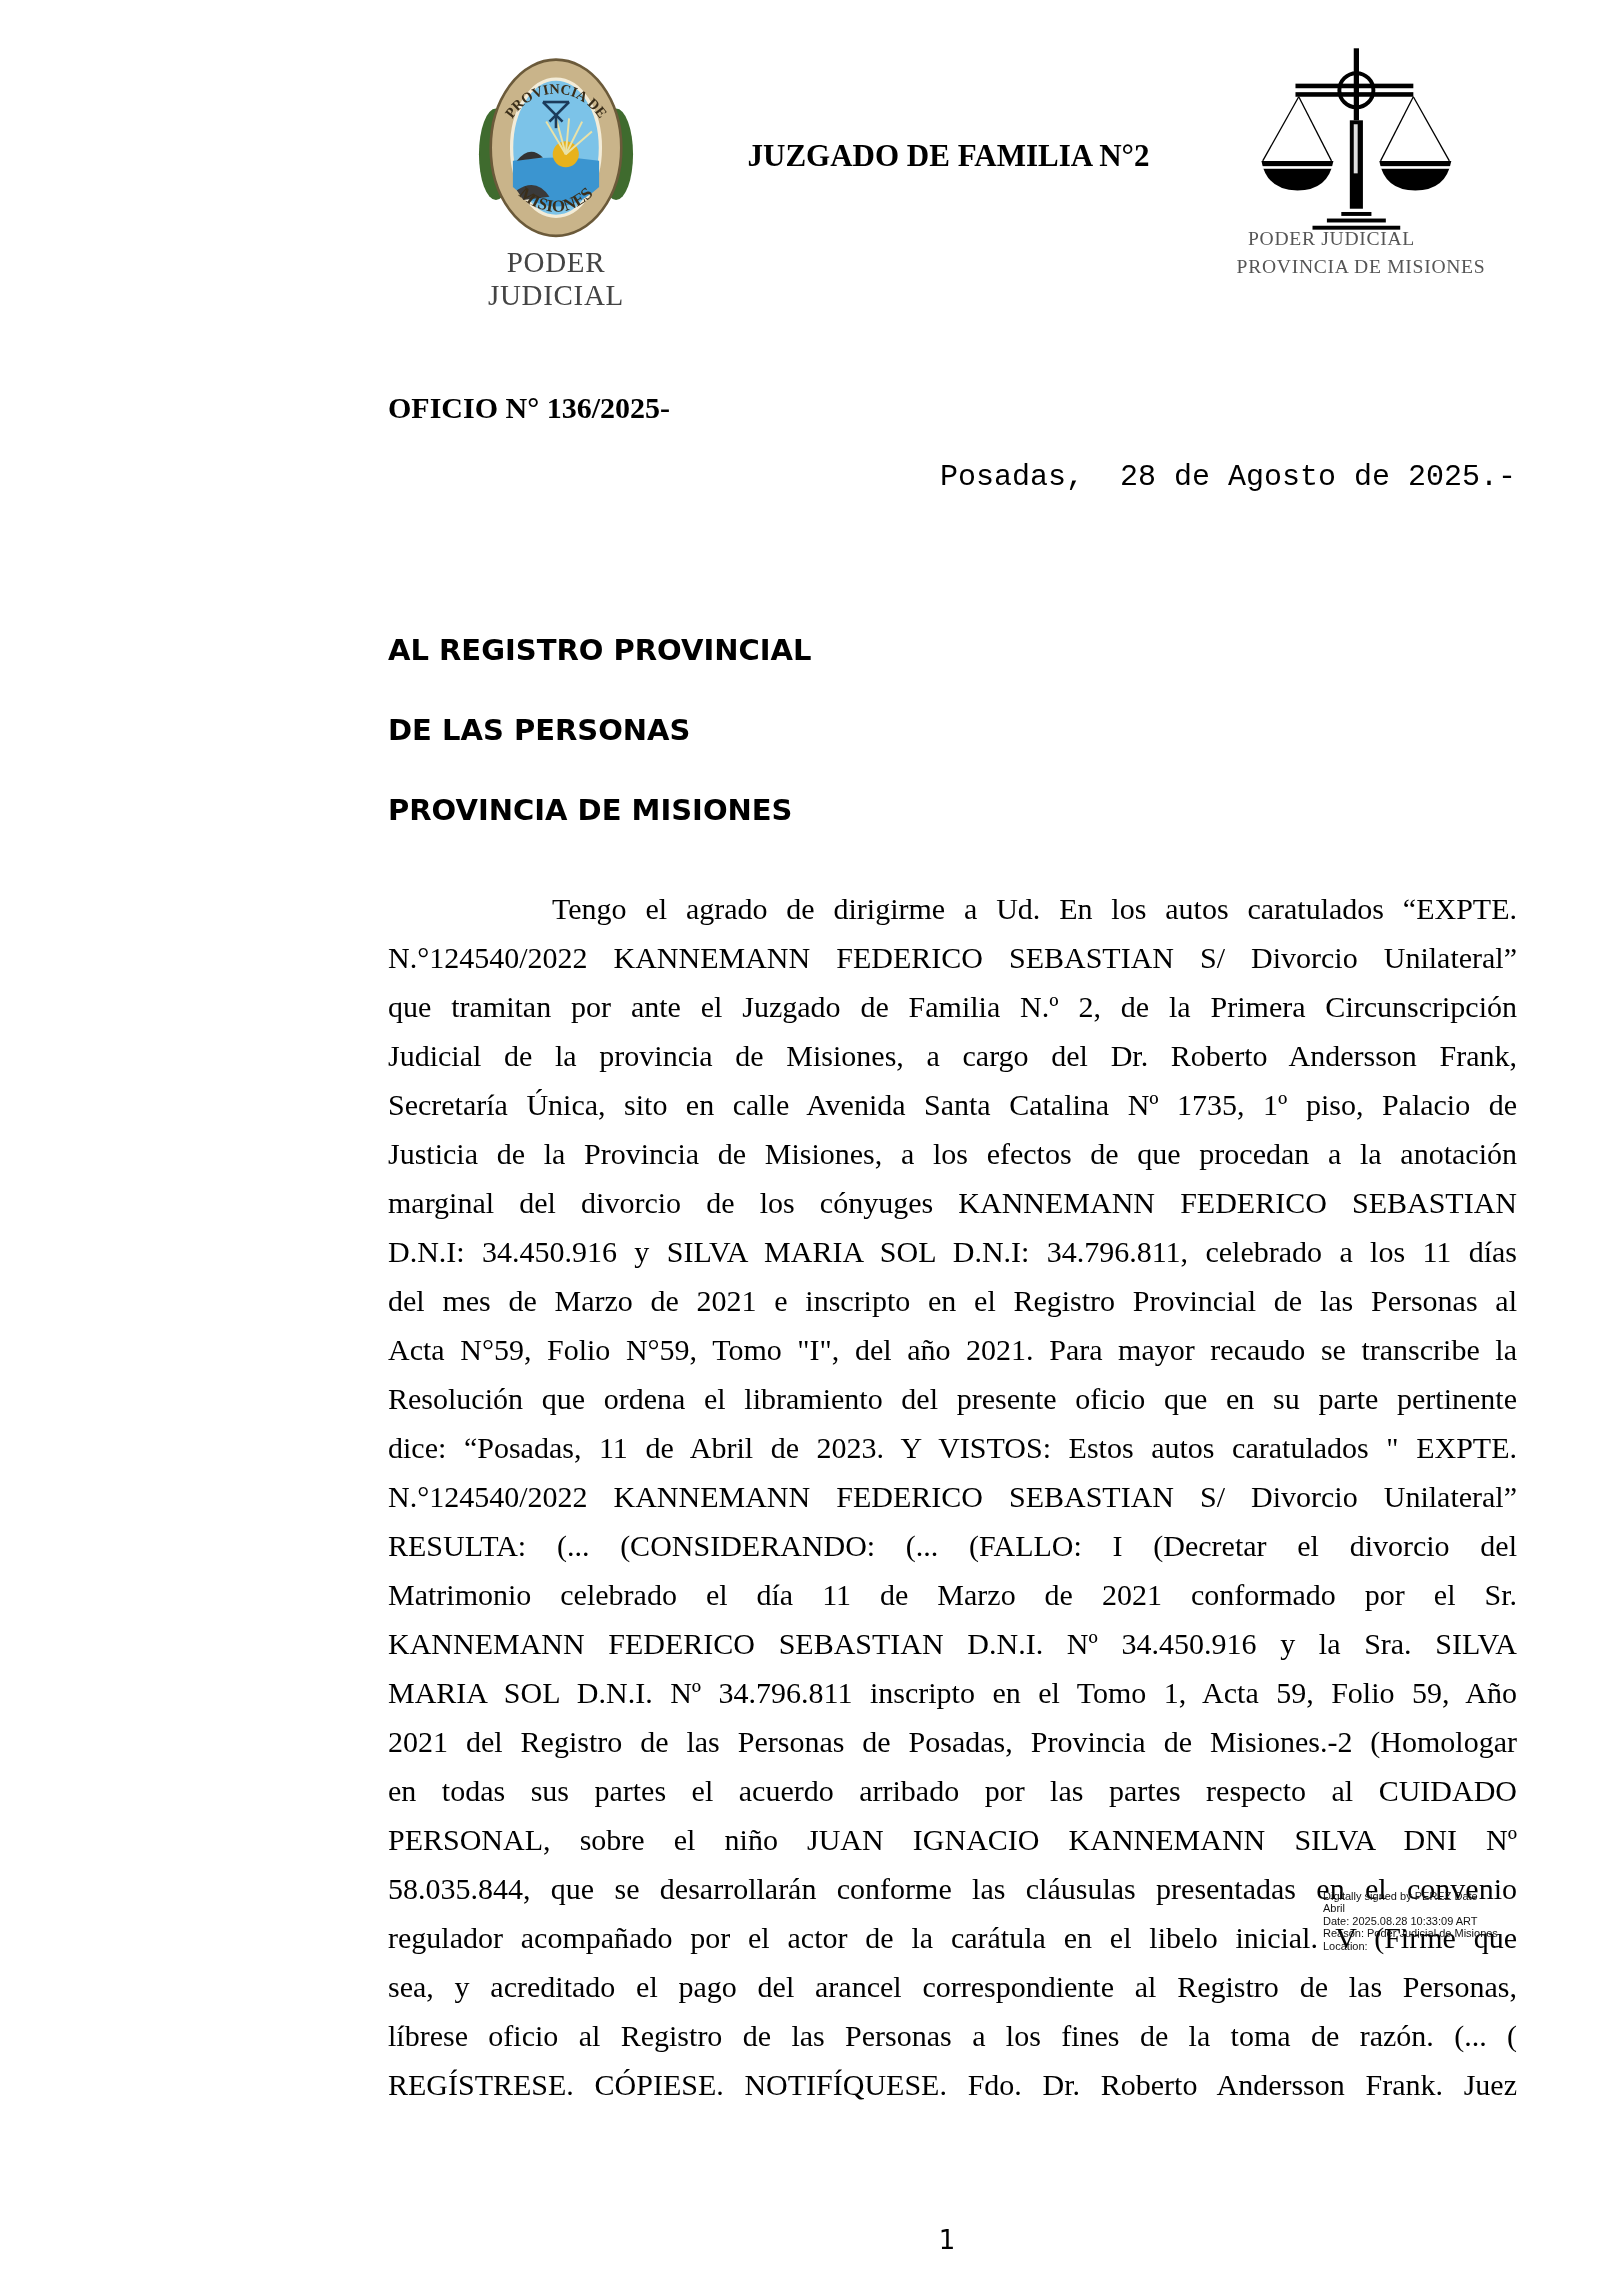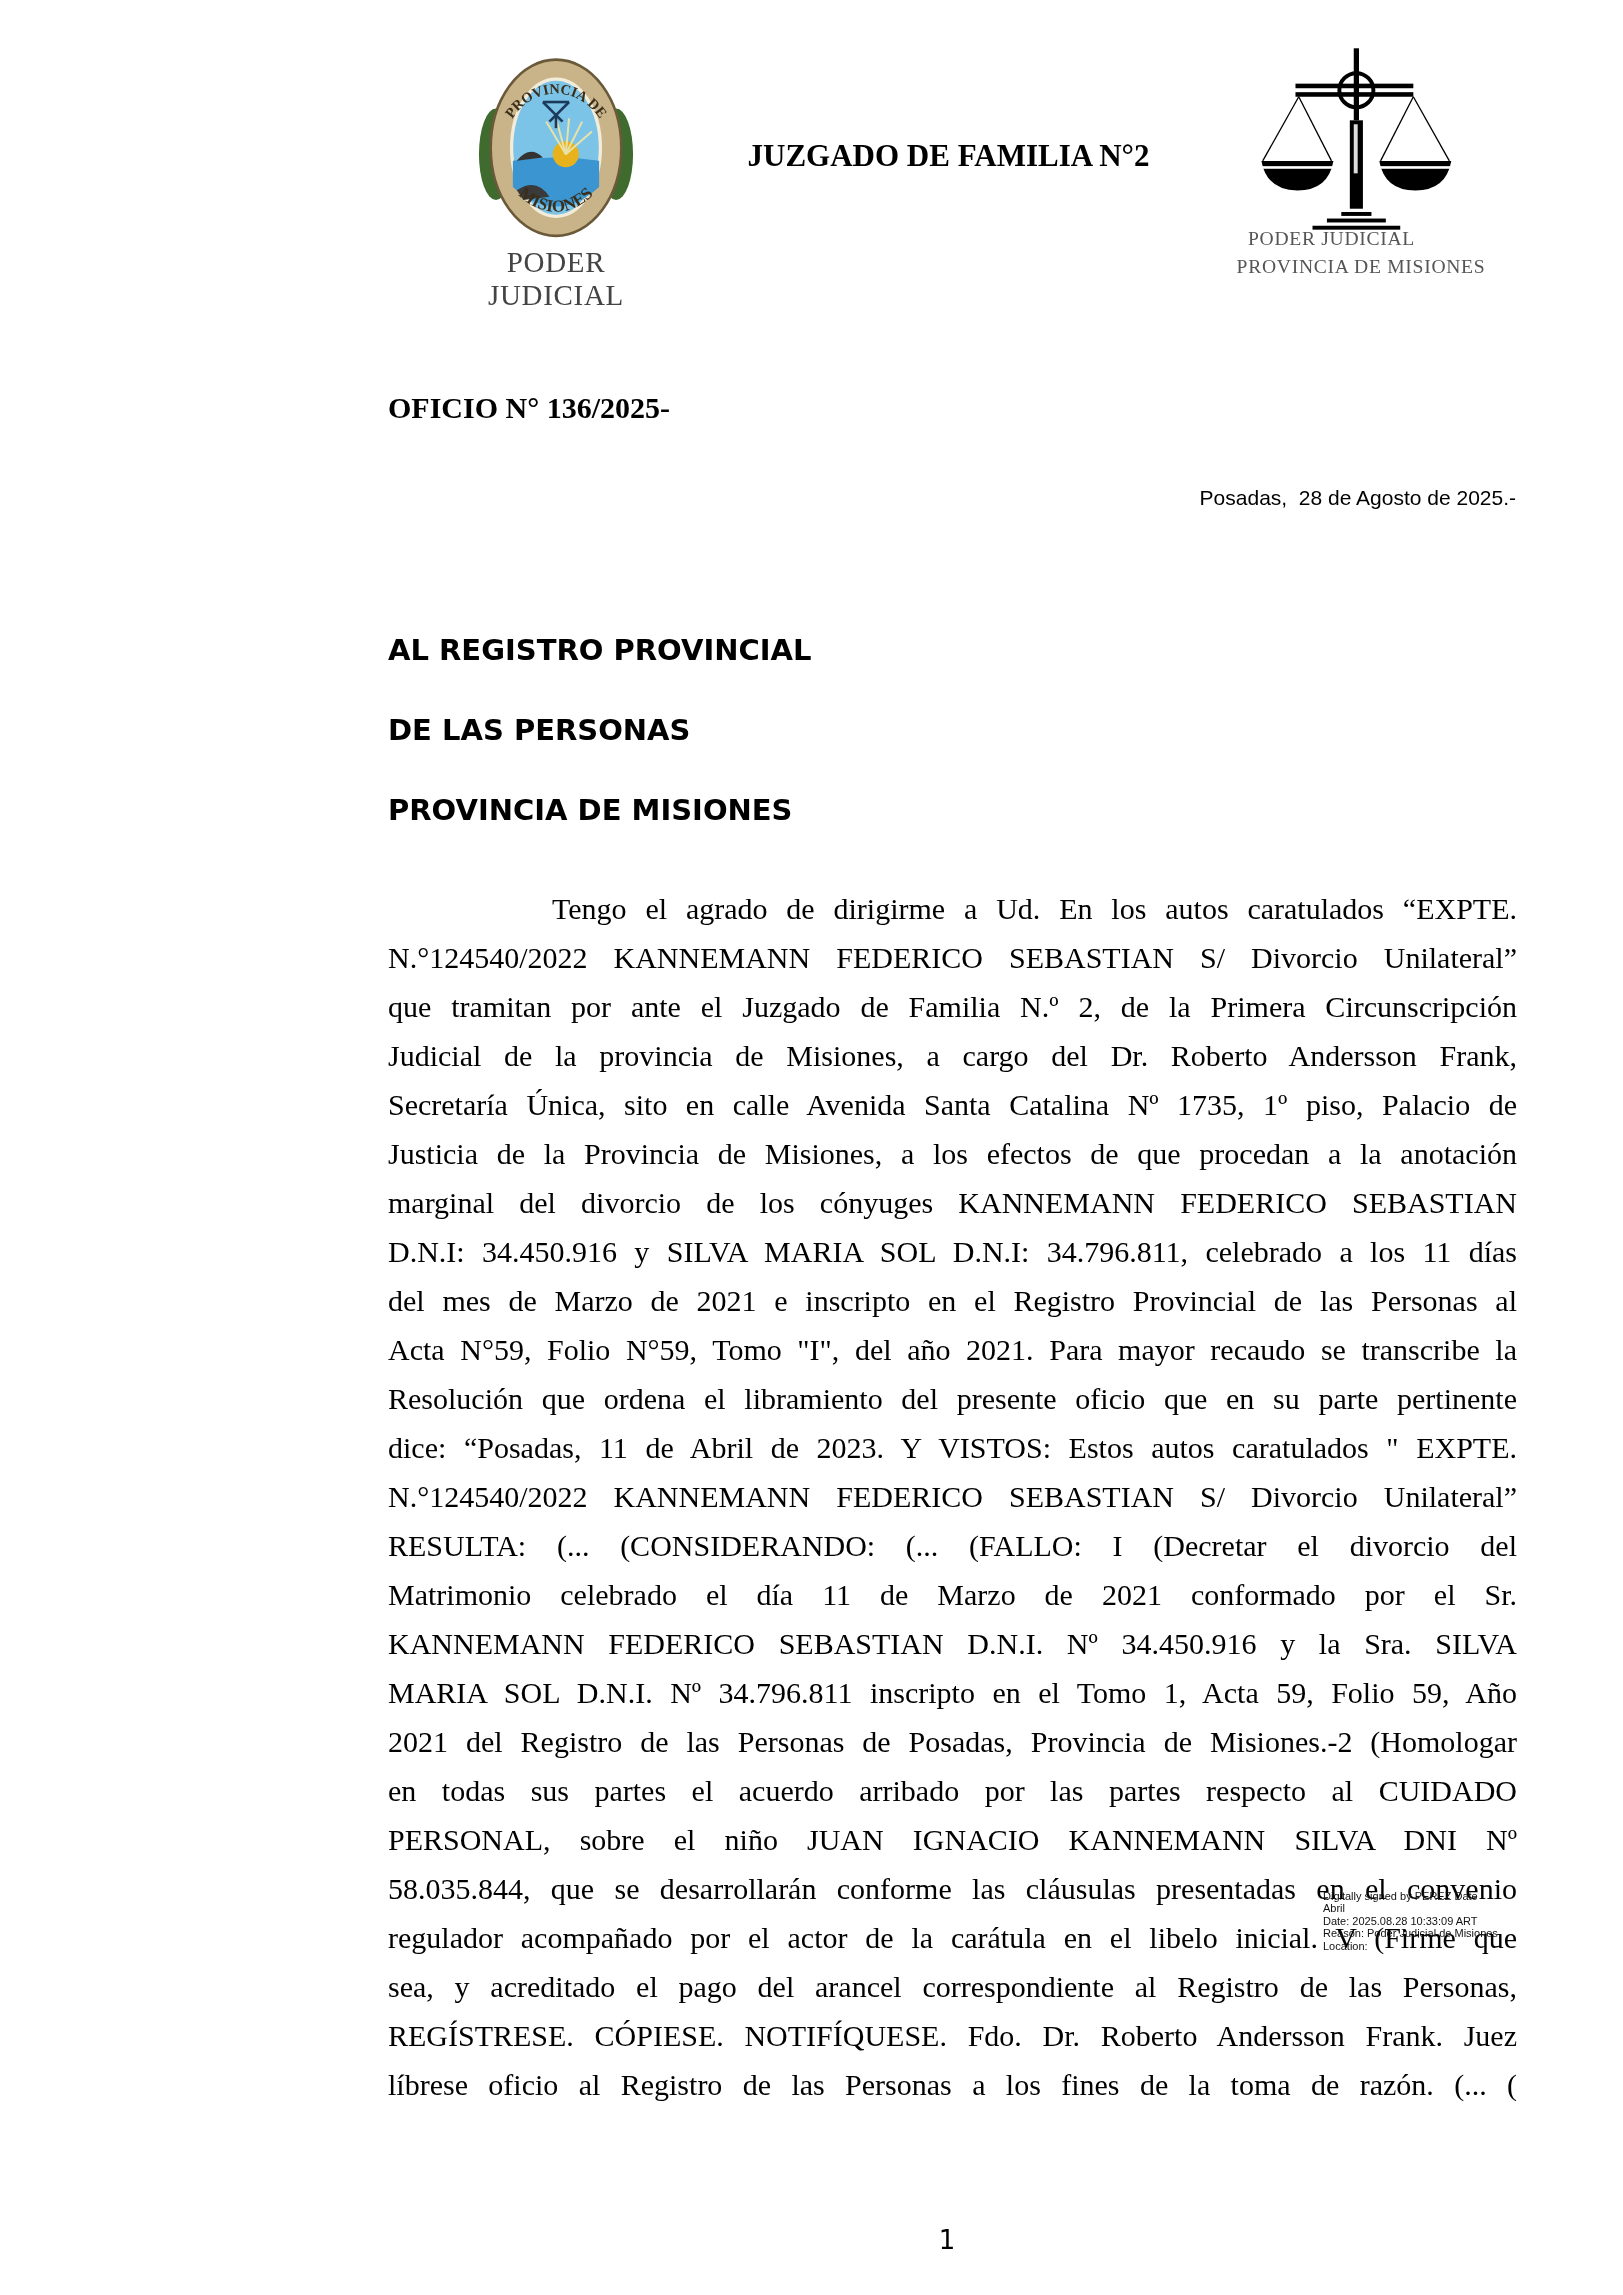--- a/index.html
+++ b/index.html
@@ -29,22 +29,22 @@
   #logo-right .caption2 { top: 213px; left: -6.5px; }
 
   
   #oficio {
     left: 388px; top: 391px;
     font-family: "Liberation Serif", serif; font-weight: bold; font-size: 30px;
   }
 
   
   #date-line {
-    right: 107px; top: 486px;
-    font-family: Liberation Sans, sans-serif; font-size: 21px; white-space: pre;
+    right: 107px; top: 460px;
+    font-family: Liberation Mono, monospace; font-size: 30px; white-space: pre;
   }
 
   
   .addressee {
     left: 388px;
     font-family: "DejaVu Sans", sans-serif; font-weight: bold; font-size: 29px; text-align: right;
   }
   #addr-1 { top: 633px; }
   #addr-2 { top: 713px; }
   #addr-3 { top: 793px; }
@@ -182,22 +182,22 @@
   <div class="line" style="white-space: normal; text-align-last: justify;">RESULTA: (... (CONSIDERANDO: (... (FALLO: I (Decretar el divorcio del</div>
   <div class="line" style="white-space: normal; text-align-last: justify;">Matrimonio celebrado el día 11 de Marzo de 2021 conformado por el Sr.</div>
   <div class="line" style="white-space: normal; text-align-last: justify;">KANNEMANN FEDERICO SEBASTIAN D.N.I. Nº 34.450.916 y la Sra. SILVA</div>
   <div class="line" style="white-space: normal; text-align-last: justify;">MARIA SOL D.N.I. Nº 34.796.811 inscripto en el Tomo 1, Acta 59, Folio 59, Año</div>
   <div class="line" style="white-space: normal; text-align-last: justify;">2021 del Registro de las Personas de Posadas, Provincia de Misiones.-2 (Homologar</div>
   <div class="line" style="white-space: normal; text-align-last: justify;">en todas sus partes el acuerdo arribado por las partes respecto al CUIDADO</div>
   <div class="line" style="white-space: normal; text-align-last: justify;">PERSONAL, sobre el niño JUAN IGNACIO KANNEMANN SILVA DNI Nº</div>
   <div class="line" style="white-space: normal; text-align-last: justify;">58.035.844, que se desarrollarán conforme las cláusulas presentadas en el convenio</div>
   <div class="line" style="white-space: normal; text-align-last: justify;">regulador acompañado por el actor de la carátula en el libelo inicial. V (Firme que</div>
   <div class="line" style="white-space: normal; text-align-last: justify;">sea, y acreditado el pago del arancel correspondiente al Registro de las Personas,</div>
+  <div class="line" style="white-space: normal; text-align-last: justify;">líbrese oficio al Registro de las Personas a los fines de la toma de razón. (... (</div>
   <div class="line" style="white-space: normal; text-align-last: justify;">REGÍSTRESE. CÓPIESE. NOTIFÍQUESE. Fdo. Dr. Roberto Andersson Frank. Juez</div>
-  <div class="line" style="white-space: normal; text-align-last: justify;">líbrese oficio al Registro de las Personas a los fines de la toma de razón. (... (</div>
 </div>
 
 <div id="signature" class="abs">
   <div>Digitally signed by PEREZ Date</div>
   <div>Abril</div>
   <div>Date: 2025.08.28 10:33:09 ART</div>
   <div>Reason: Poder Judicial de Misiones</div>
   <div>Location:</div>
 </div>
 

